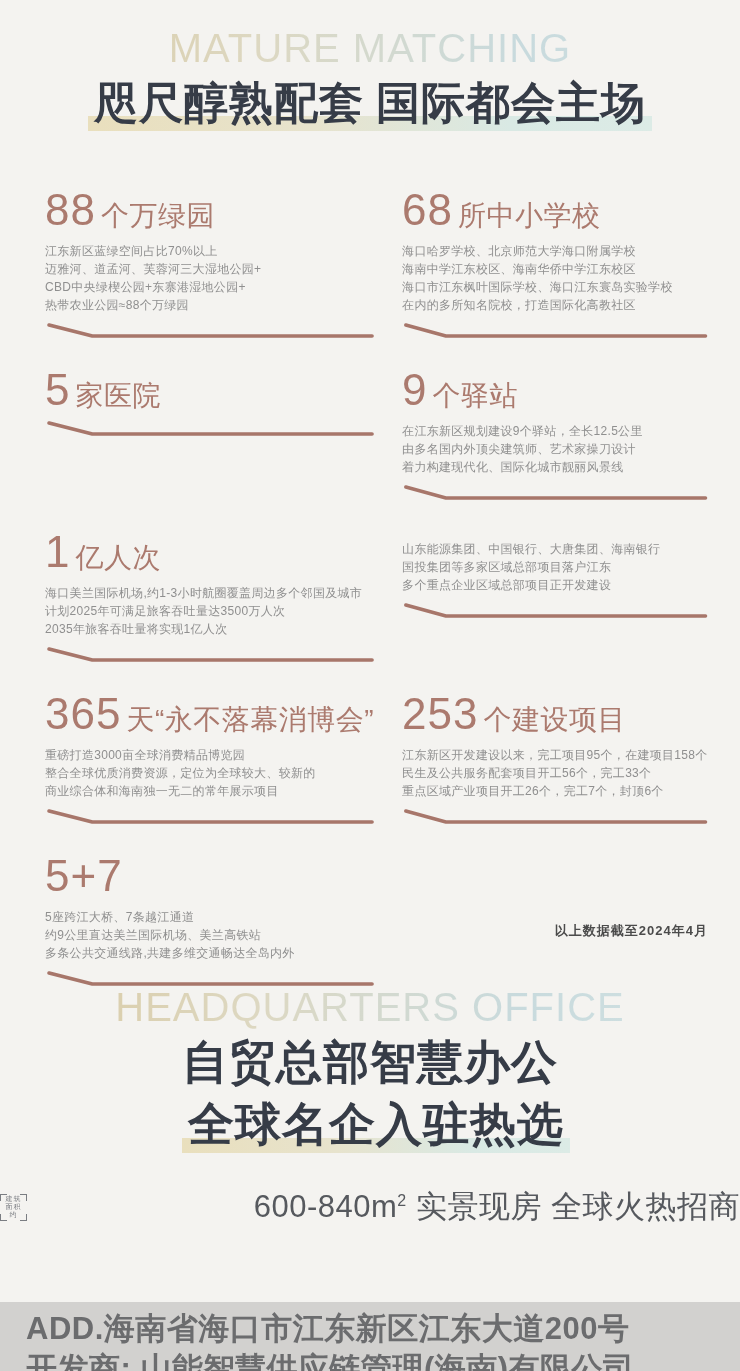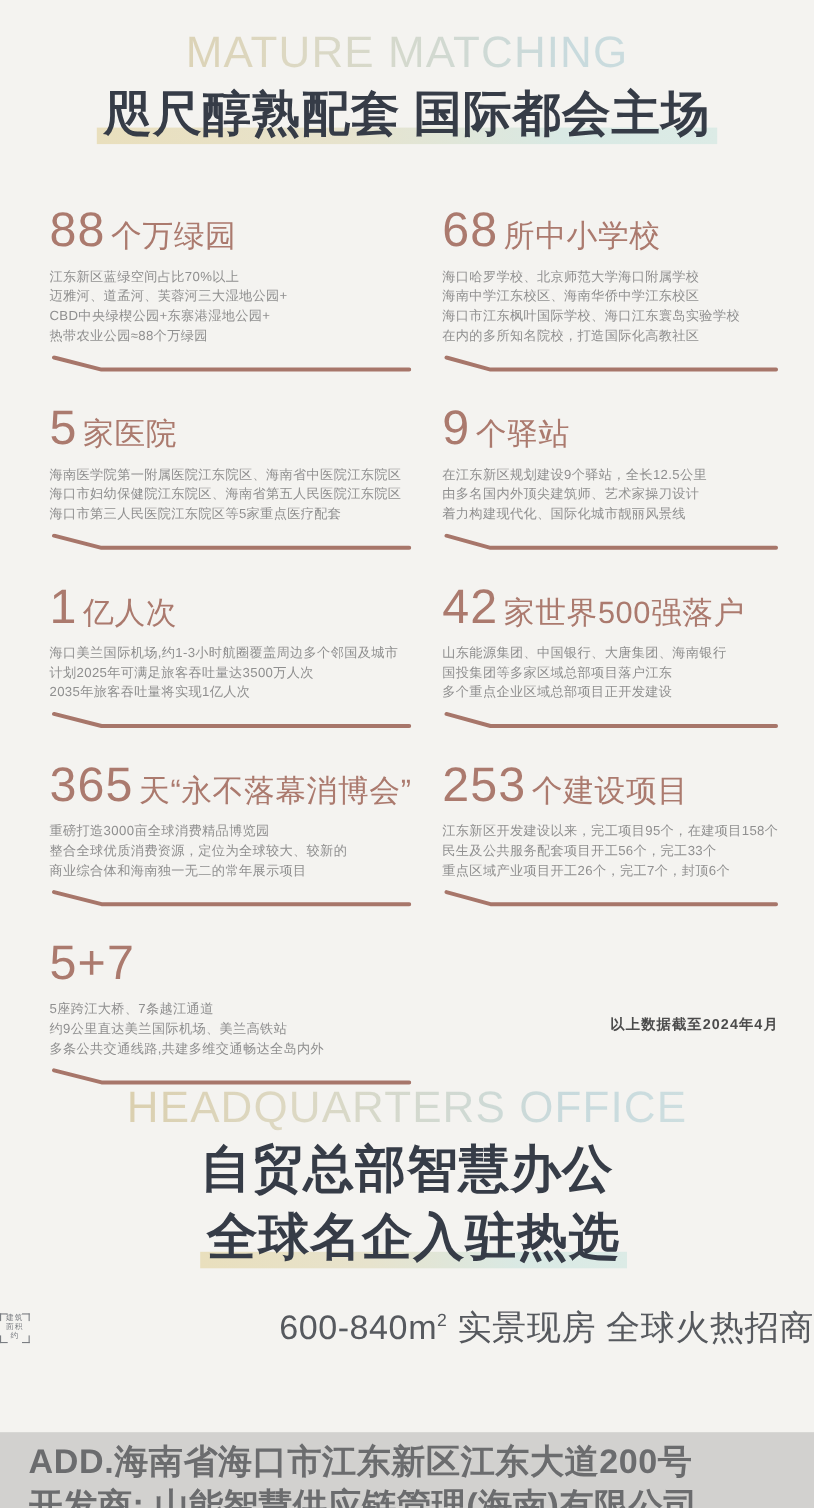--- a/index.html
+++ b/index.html
@@ -138,23 +138,20 @@
       <svg class="swoosh" viewBox="0 0 320 18" preserveAspectRatio="none">
           <polyline points="4,2 46,13 318,13" fill="none" stroke="#a7766a" stroke-width="3.6" stroke-linecap="round" stroke-linejoin="round"></polyline>
         </svg>
     </div>
 
     <div class="stat">
       <div class="stat-head">
         <span class="stat-num">5</span>
         <span class="stat-unit">家医院</span>
       </div>
-      <div class="stat-lines">海南医学院第一附属医院江东院区、海南省中医院江东院区
-海口市妇幼保健院江东院区、海南省第五人民医院江东院区
-海口市第三人民医院江东院区等5家重点医疗配套</div>
       <svg class="swoosh" viewBox="0 0 320 18" preserveAspectRatio="none">
           <polyline points="4,2 46,13 318,13" fill="none" stroke="#a7766a" stroke-width="3.6" stroke-linecap="round" stroke-linejoin="round"></polyline>
         </svg>
     </div>
 
     <div class="stat">
       <div class="stat-head">
         <span class="stat-num">9</span>
         <span class="stat-unit">个驿站</span>
       </div>
@@ -173,24 +170,20 @@
       </div>
       <div class="stat-lines">海口美兰国际机场,约1-3小时航圈覆盖周边多个邻国及城市
 计划2025年可满足旅客吞吐量达3500万人次
 2035年旅客吞吐量将实现1亿人次</div>
       <svg class="swoosh" viewBox="0 0 320 18" preserveAspectRatio="none">
           <polyline points="4,2 46,13 318,13" fill="none" stroke="#a7766a" stroke-width="3.6" stroke-linecap="round" stroke-linejoin="round"></polyline>
         </svg>
     </div>
 
     <div class="stat">
-      <div class="stat-head">
-        <span class="stat-num">42</span>
-        <span class="stat-unit">家世界500强落户</span>
-      </div>
       <div class="stat-lines">山东能源集团、中国银行、大唐集团、海南银行
 国投集团等多家区域总部项目落户江东
 多个重点企业区域总部项目正开发建设</div>
       <svg class="swoosh" viewBox="0 0 320 18" preserveAspectRatio="none">
           <polyline points="4,2 46,13 318,13" fill="none" stroke="#a7766a" stroke-width="3.6" stroke-linecap="round" stroke-linejoin="round"></polyline>
         </svg>
     </div>
 
     <div class="stat">
       <div class="stat-head">

